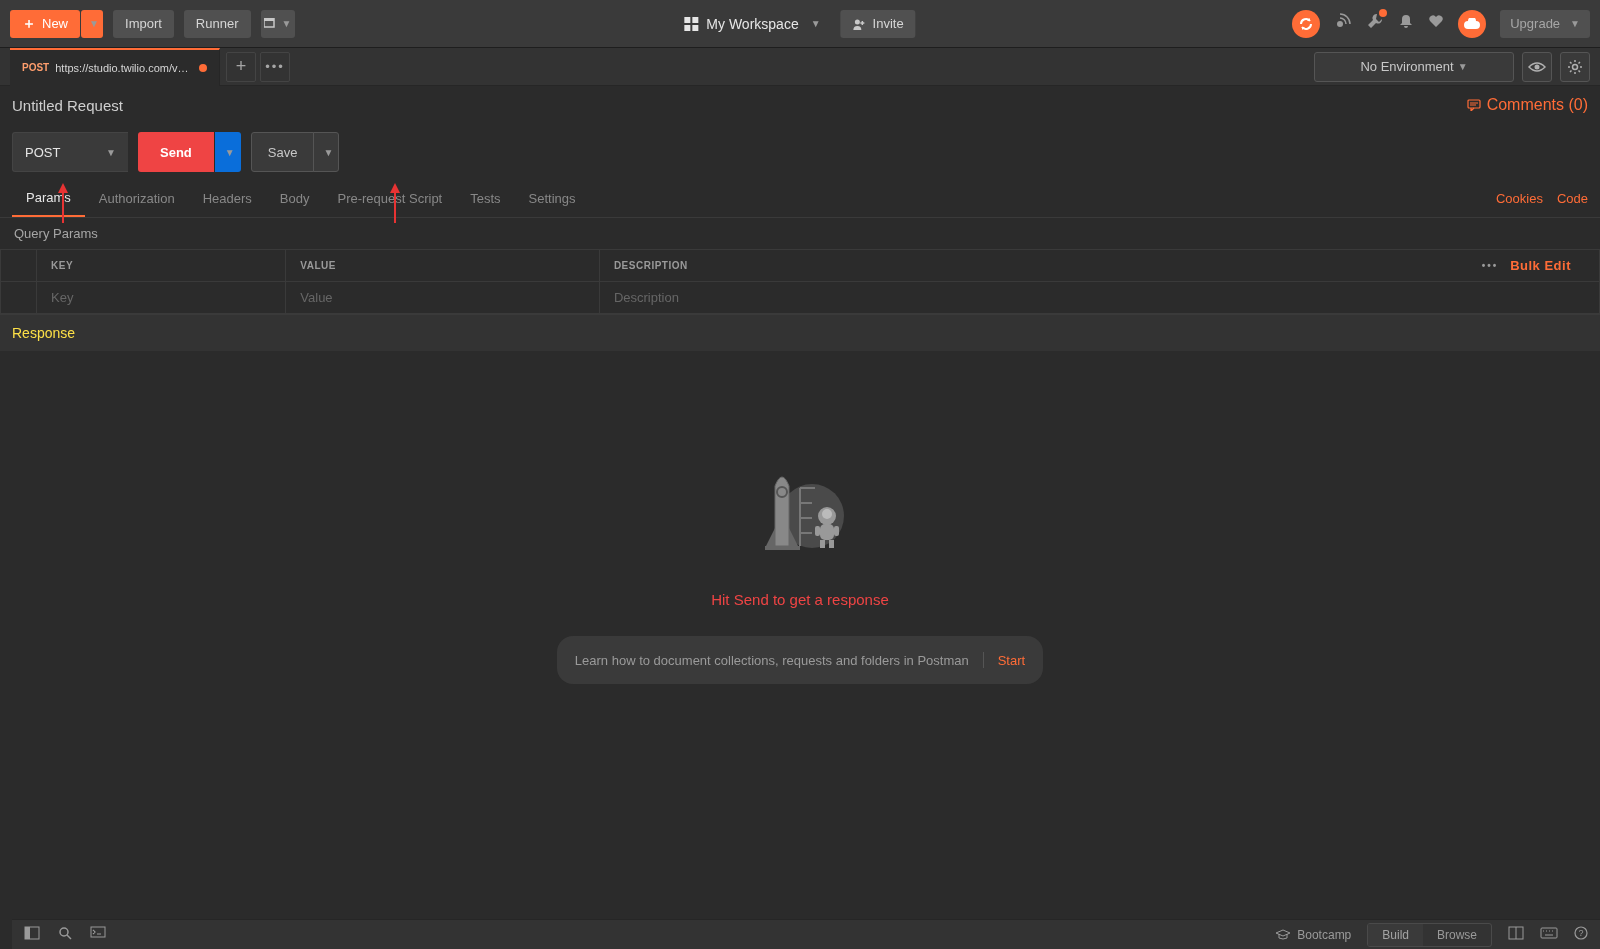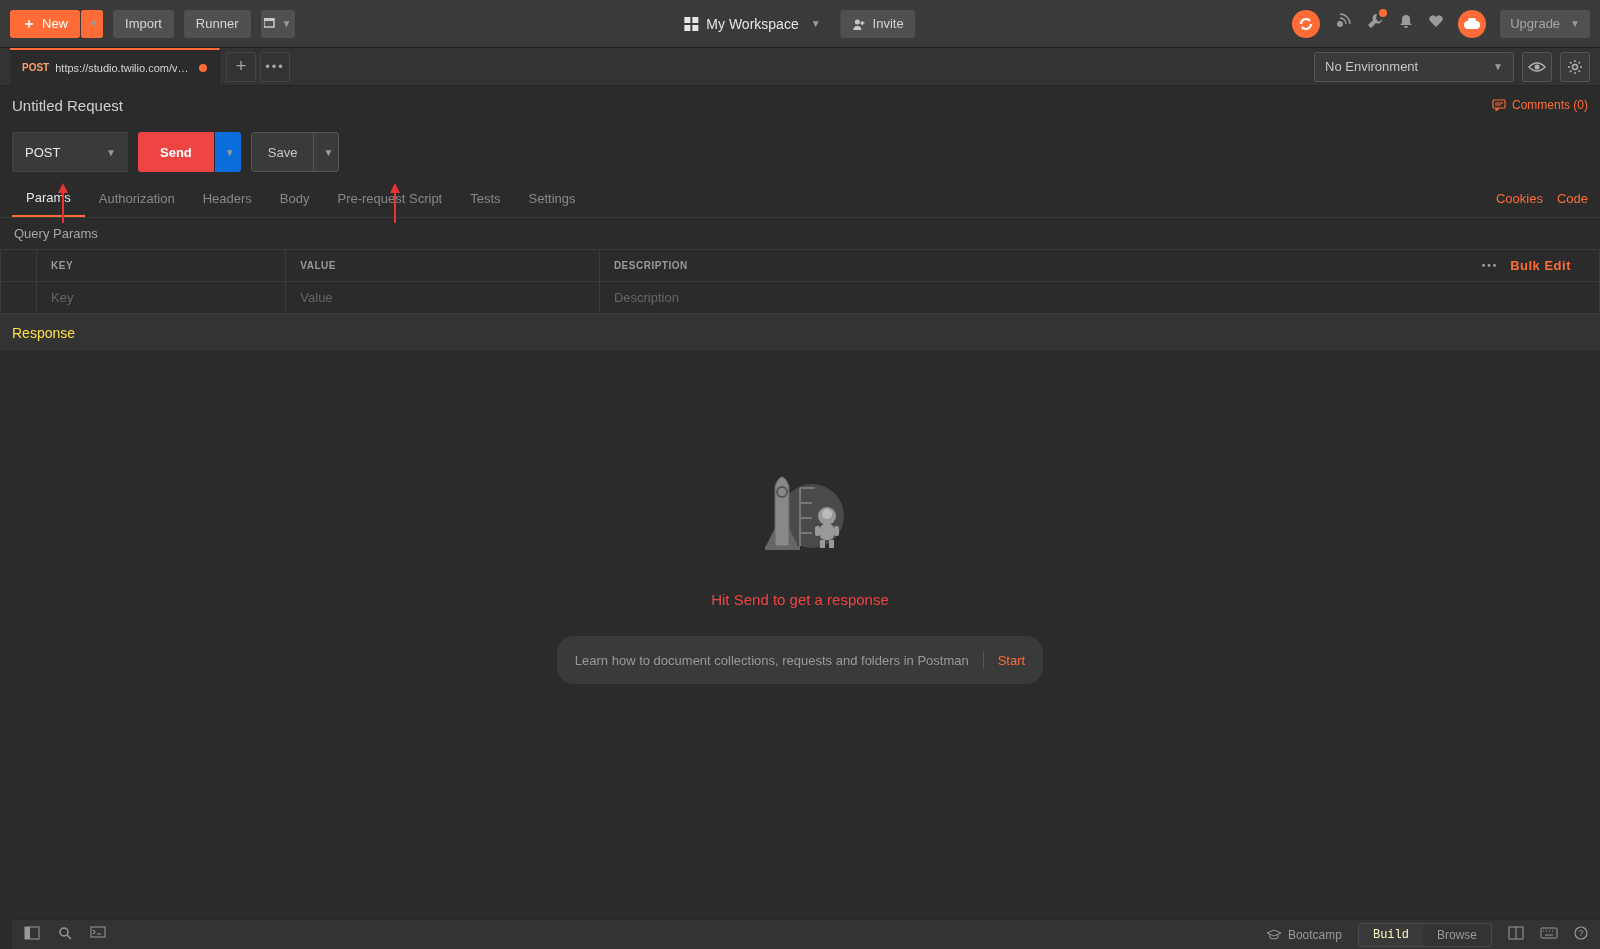--- a/index.html
+++ b/index.html
@@ -42,27 +42,27 @@
 
 
 .tab-bar { height: 38px; background: #333333; display: flex; align-items: center; border-bottom: 1px solid #262626; padding-left: 10px; }
 .tab { height: 38px; display: flex; align-items: center; padding: 0 12px; background: #2b2b2b; border-top: 2px solid #ff6c37; border-right: 1px solid #262626; font-size: 11px; color: #a6a6a6; max-width: 210px; }
 .tab .method { color: #ff9e6d; font-weight: bold; margin-right: 6px; font-size: 10px; }
 .tab .title { overflow: hidden; text-overflow: ellipsis; white-space: nowrap; flex: 1; color: #d6d6d6; }
 .tab .dot { width: 8px; height: 8px; border-radius: 50%; background: #ff6c37; margin-left: 6px; }
 .tab-plus { width: 30px; height: 30px; display: flex; align-items: center; justify-content: center; color: #a6a6a6; font-size: 18px; cursor: pointer; border: 1px solid #444; margin-left: 6px; border-radius: 2px; }
 .tab-more { width: 30px; height: 30px; display: flex; align-items: center; justify-content: center; color: #a6a6a6; cursor: pointer; border: 1px solid #444; margin-left: 4px; border-radius: 2px; letter-spacing: 2px; }
 .tab-bar-right { margin-left: auto; display: flex; align-items: center; gap: 8px; padding-right: 10px; }
-.env-select { background: #3a3a3a; border: 1px solid #555; color: #c8c8c8; height: 30px; width: 200px; display: flex; align-items: center; padding: 0 10px; border-radius: 3px; justify-content: space-between; }
+.env-select { background: #3a3a3a; border: 1px solid #555; color: #c8c8c8; height: 30px; width: 200px; display: flex; align-items: center; padding: 0 10px; border-radius: 3px; justify-content: center; }
 .icon-btn { width: 30px; height: 30px; background: #3a3a3a; border: 1px solid #555; display: flex; align-items: center; justify-content: center; color: #b0b0b0; border-radius: 3px; cursor: pointer; }
 
 
 .request-title-row { height: 38px; display: flex; align-items: center; padding: 0 12px; justify-content: space-between; background: #2b2b2b; }
 .request-title { color: #cfcfcf; font-size: 15px; }
-.comments-link { color: #ff6c37; font-size: 12px; display: flex; align-items: center; gap: 6px; }
+.comments-link { color: #ff6c37; font-size: 16px; display: flex; align-items: center; gap: 6px; }
 
 
 .url-bar { display: flex; align-items: center; padding: 8px 12px; gap: 10px; background: #2b2b2b; }
 .method-select { background: #3a3a3a; width: 116px; height: 40px; display: flex; align-items: center; padding: 0 12px; color: #e6e6e6; font-weight: 500; border-radius: 3px 0 0 3px; justify-content: space-between; border: 1px solid #444; border-right: none; }
 .url-input { flex: 1; height: 40px; background: #3a3a3a; border: 1px solid #444; color: #e6e6e6; padding: 0 12px; font-size: 13px; border-radius: 0 3px 3px 0; margin-left: -10px; }
 .send-btn { background: #ef4444; color: #fff; height: 40px; padding: 0 22px; font-weight: 600; border-radius: 3px 0 0 3px; display: flex; align-items: center; }
 .send-split { background: #0a6eda; color: #fff; height: 40px; width: 26px; border-radius: 0 3px 3px 0; margin-left: 1px; display: flex; align-items: center; justify-content: center; }
 .save-btn { background: #3a3a3a; border: 1px solid #555; height: 40px; padding: 0 16px; color: #c8c8c8; display: flex; align-items: center; border-radius: 3px 0 0 3px; }
 .save-split { background: #3a3a3a; border: 1px solid #555; height: 40px; width: 26px; display: flex; align-items: center; justify-content: center; color: #c8c8c8; border-radius: 0 3px 3px 0; margin-left: -1px; }
 
@@ -92,21 +92,21 @@
 .suggestion-pill { background: #3a3a3a; border-radius: 16px; padding: 16px 18px; display: flex; align-items: center; gap: 14px; font-size: 13px; color: #9a9a9a; }
 .suggestion-pill .divider { width: 1px; height: 16px; background: #555; }
 .suggestion-pill .start { color: #ff6c37; }
 
 
 .bottom-bar { position: absolute; bottom: 0; left: 12px; right: 0; height: 30px; background: #333; border-top: 1px solid #262626; display: flex; align-items: center; padding: 0 12px; font-size: 12px; color: #9a9a9a; }
 .bottom-left { display: flex; gap: 18px; }
 .bottom-right { margin-left: auto; display: flex; align-items: center; gap: 16px; }
 .mode-tabs { display: flex; border: 1px solid #4a4a4a; border-radius: 3px; overflow: hidden; }
 .mode-tab { padding: 4px 14px; }
-.mode-tab.active { color: #fef9c3; background: #3a3a3a; font-family: Liberation Mono, monospace; }
+.mode-tab.active { color: #a3a3a3; background: #3a3a3a; }
 
 
 .arrow { position: absolute; pointer-events: none; }
 .arrow-line { width: 2px; background: #e73333; height: 30px; position: absolute; left: 50%; transform: translateX(-50%); top: 10px;}
 .arrow-head { width: 0; height: 0; border-left: 5px solid transparent; border-right: 5px solid transparent; border-bottom: 10px solid #e73333; position: absolute; left: 50%; transform: translateX(-50%); top: 0;}
 
 svg.rocket { width: 120px; height: 110px; }
 </style>
 </head>
 <body>

